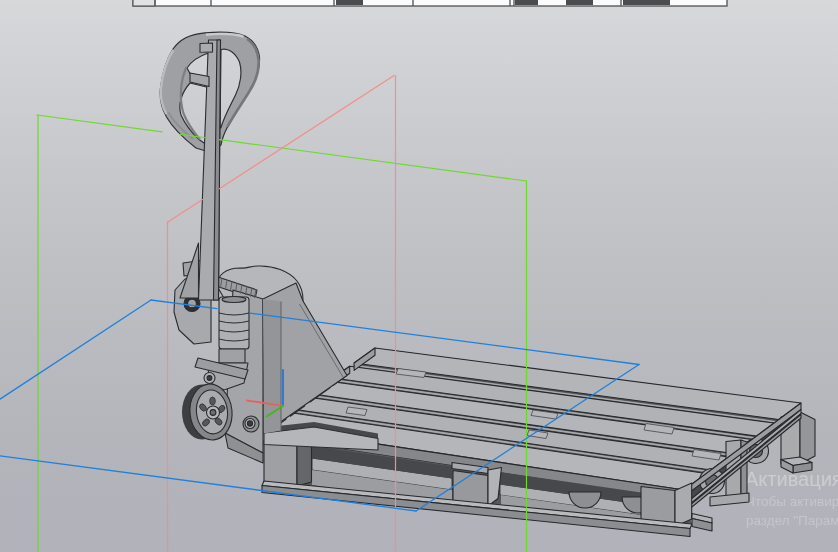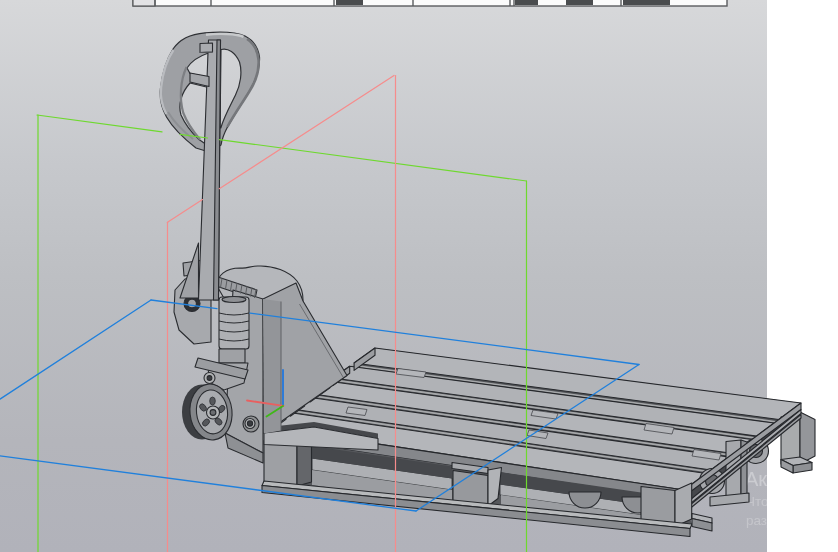--- a/index.html
+++ b/index.html
@@ -1,17 +1,17 @@
 <!DOCTYPE html>
 <html><head>
 <meta charset="utf-8">
 <style>
   html,body{margin:0;padding:0;width:838px;height:552px;overflow:hidden;
     font-family:"Liberation Sans", sans-serif;}
-  #stage{position:relative;width:767px;height:552px;
+  #stage{position:relative;width:838px;height:552px;
     background:linear-gradient(to bottom,#d7d8da 0%,#c6c8cc 30%,#bdbfc3 50%,#b4b5bb 80%,#b1b2ba 100%);}
   svg{position:absolute;left:0;top:0;}
 </style>
 </head>
 <body>
 <div id="stage">
 <svg width="838" height="552" viewBox="0 0 838 552">
 
   <g id="toolbar">
     <rect x="133" y="-4" width="594" height="10" fill="#fbfbfb" stroke="#5a5c5e" stroke-width="1.4"></rect>

